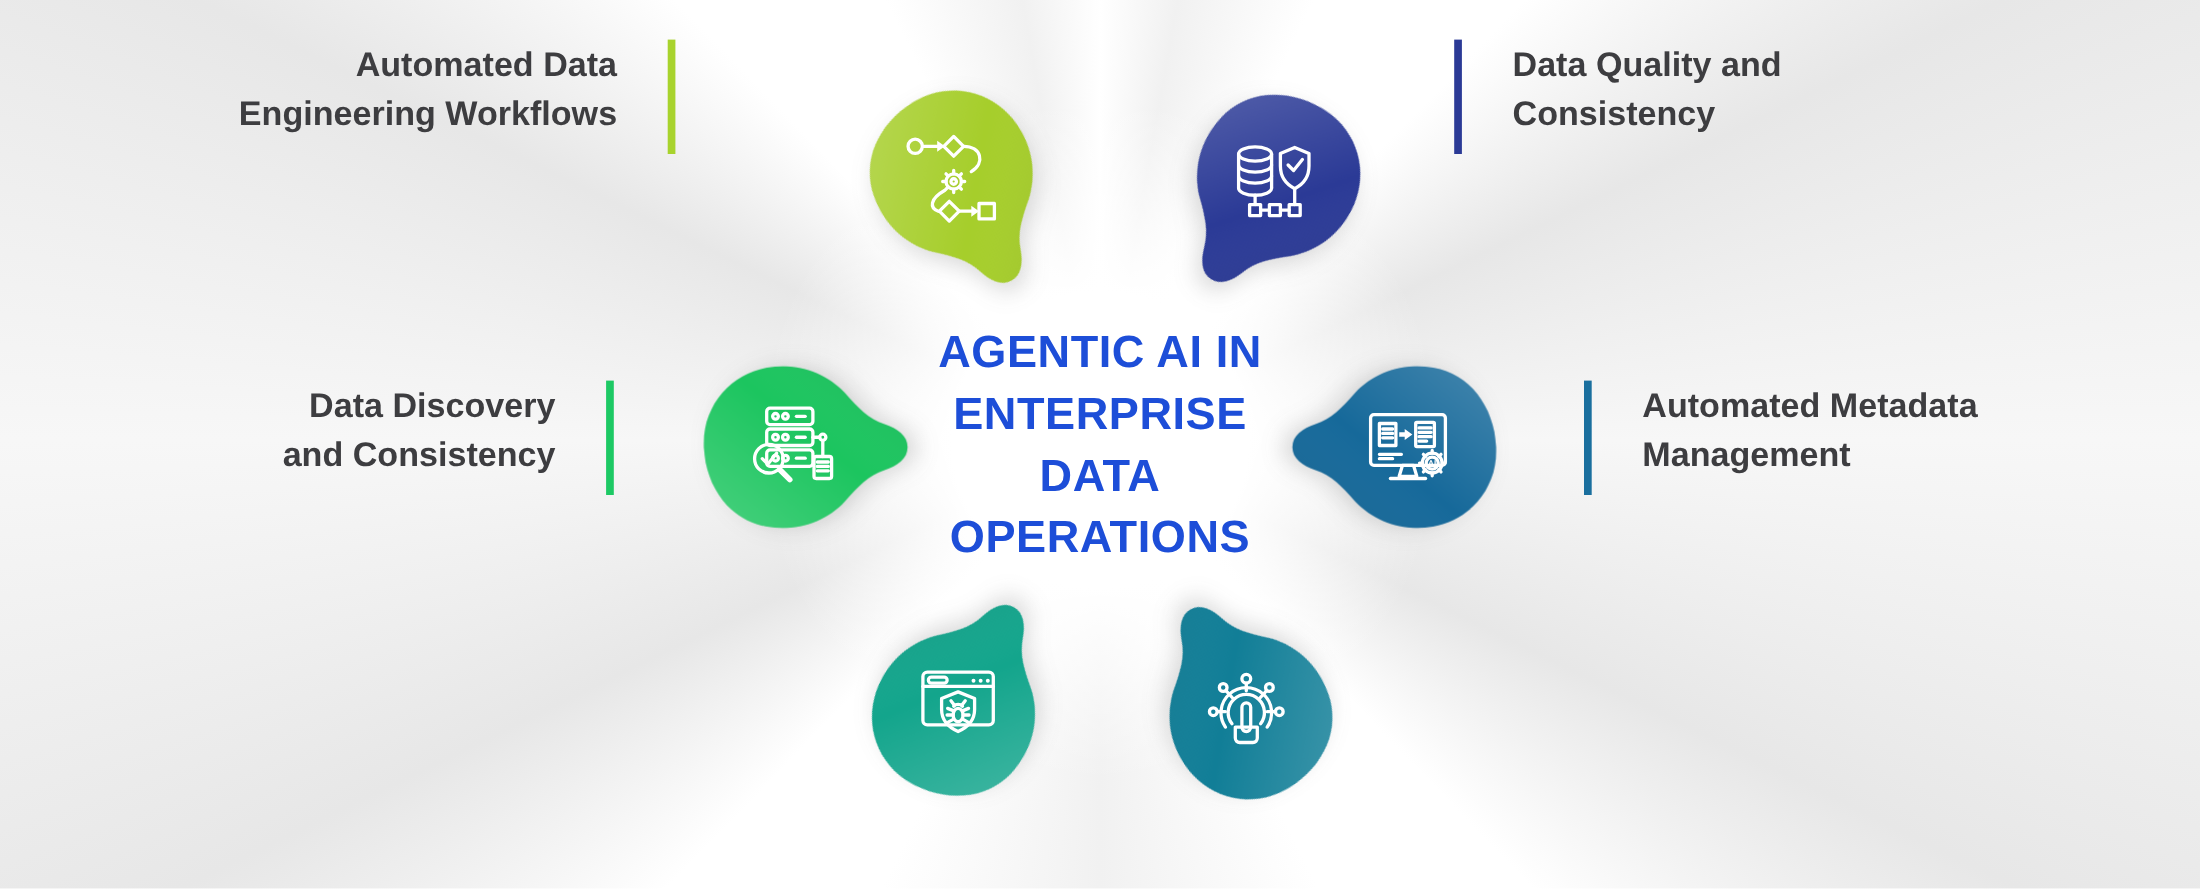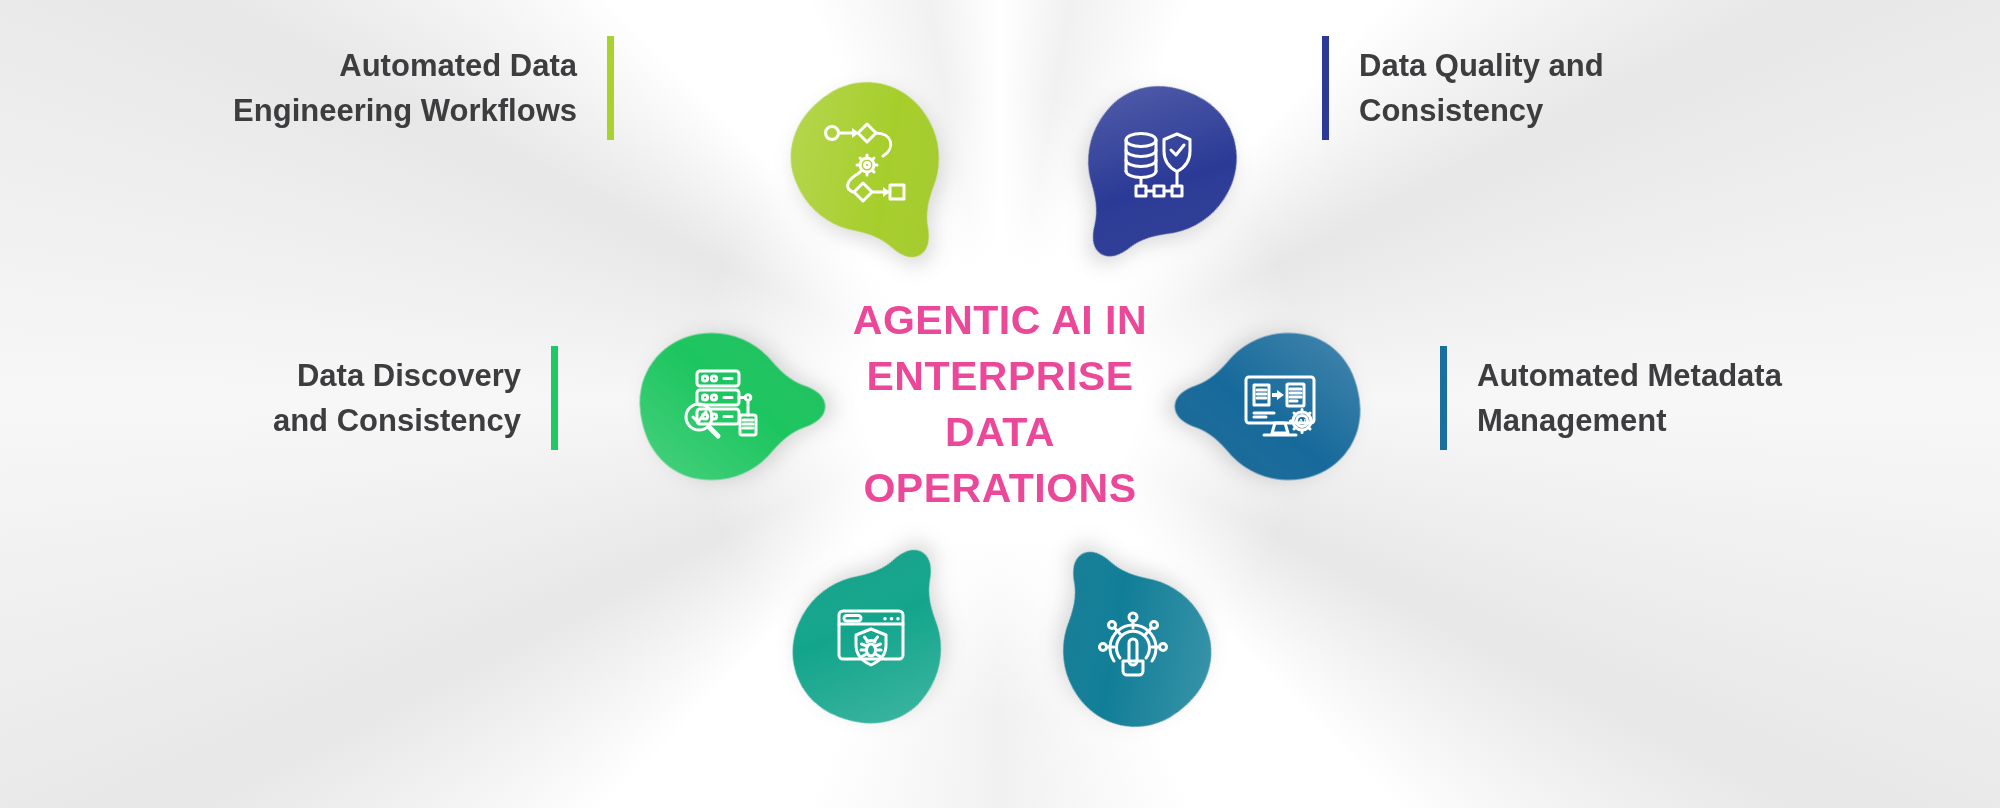--- a/index.html
+++ b/index.html
@@ -16,21 +16,21 @@
         #ffffff 334deg, #f1f1f1 350deg, #ffffff 360deg);
   }
   .node{position:absolute;width:190px;height:209px;}
   .blob{position:absolute;left:0;top:0;width:190px;height:209px;
         filter:drop-shadow(0 9px 10px rgba(70,70,70,0.20));}
   .icon{position:absolute;width:100px;height:100px;}
   .icon svg{width:100%;height:100%;}
   .icon *{stroke:#ffffff;stroke-width:3;fill:none;stroke-linecap:round;stroke-linejoin:round;}
   .icon .fillw{fill:#ffffff;stroke:none;}
   .icon text{stroke:none;fill:#ffffff;font-family:"Liberation Sans",sans-serif;font-weight:bold;}
-  .caption{position:absolute;display:flex;align-items:center;gap:30px;height:104px;}
+  .caption{position:absolute;display:flex;gap:46px;height:104px;}
   .caption-text{font-size:31px;line-height:45px;font-weight:bold;color:#3d3d40;white-space:pre-line;}
   .cap-left .caption-text{text-align:right;}
   .cap-right .caption-text{text-align:left;}
   .caption-bar{width:7px;height:104px;flex:0 0 auto;}
   .title{position:absolute;left:780px;top:292px;width:440px;text-align:center;
          font-size:41px;line-height:56px;font-weight:800;letter-spacing:0.5px;
          white-space:pre-line;color:#37373a;}
 </style>
 </head>
 <body>
@@ -41,21 +41,21 @@
       <stop offset="0" stop-color="#ffffff" stop-opacity="0.20"></stop>
       <stop offset="0.55" stop-color="#ffffff" stop-opacity="0"></stop>
       <stop offset="1" stop-color="#000000" stop-opacity="0.10"></stop>
     </linearGradient>
   </defs>
 </svg>
 
 <div class="canvas">
   <div class="rays"></div>
 
-  <div class="title" style="color: #ec4899;">AGENTIC AI IN
+  <div class="title" style="color: #1d4ed8;">AGENTIC AI IN
 ENTERPRISE
 DATA
 OPERATIONS</div>
 
   <div class="node" style="left:780px;top:70px;">
     <svg class="blob" viewBox="0 0 200 220" style="transform:rotate(-29deg);">
       <path d="M100 12 C140 10 170 38 176 72 C181 101 172 128 152 147 C137 160 127 170 122 185 C118 197 111 207 100 207 C89 207 82 197 78 185 C73 170 63 160 48 147 C28 128 19 101 24 72 C30 38 60 14 100 12 Z" style="fill: rgb(166, 206, 43);"></path>
       <path fill="url(#shine)" d="M100 12 C140 10 170 38 176 72 C181 101 172 128 152 147 C137 160 127 170 122 185 C118 197 111 207 100 207 C89 207 82 197 78 185 C73 170 63 160 48 147 C28 128 19 101 24 72 C30 38 60 14 100 12 Z"></path>
     </svg>
     <div class="icon" style="left:39px;top:43px;">

